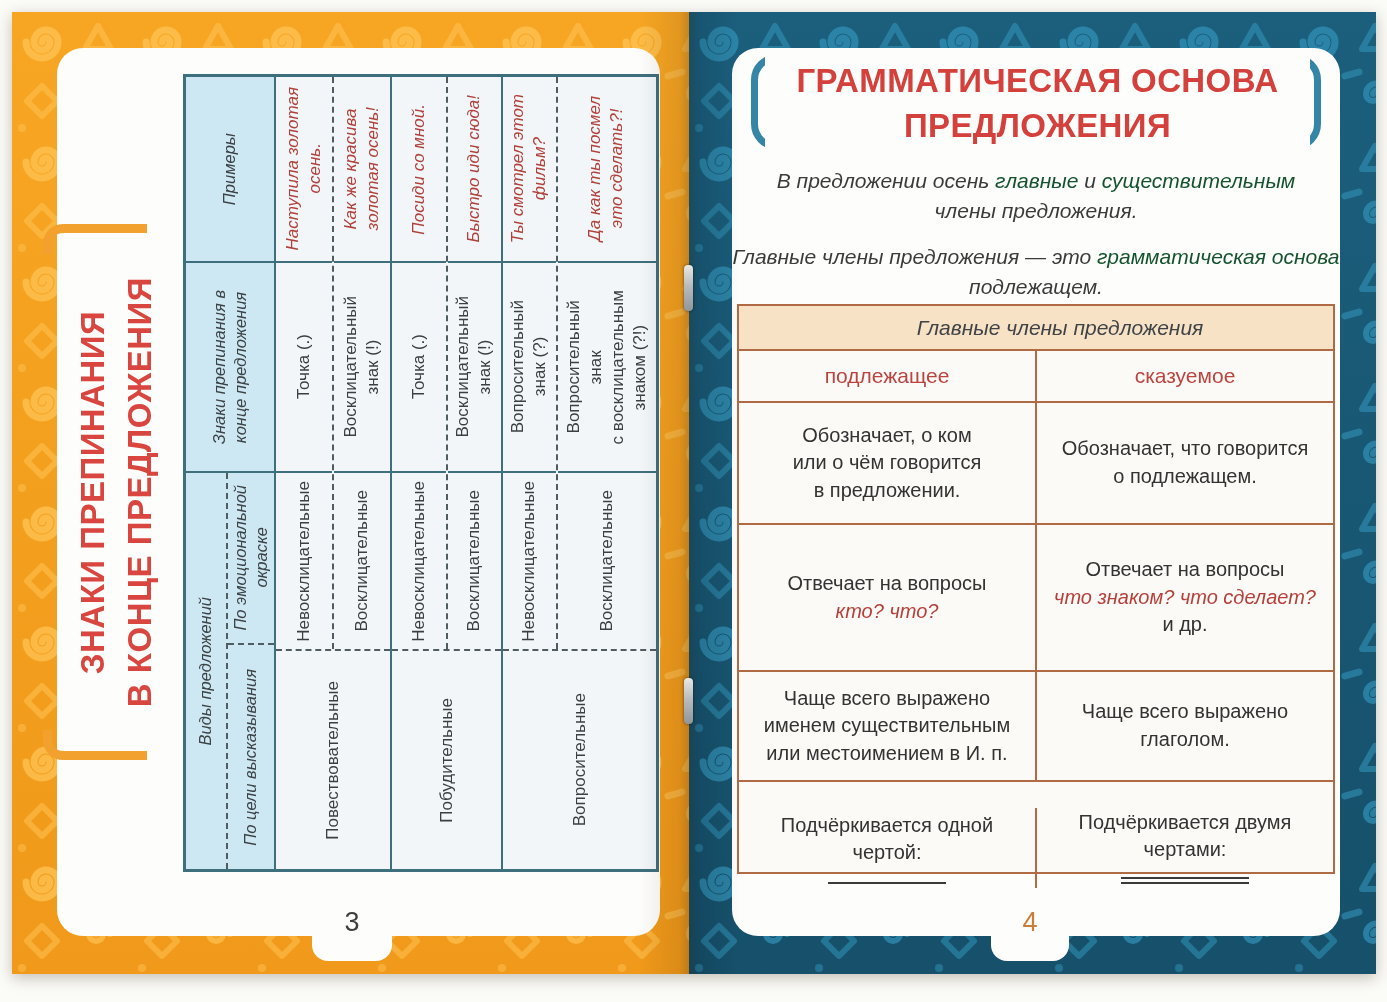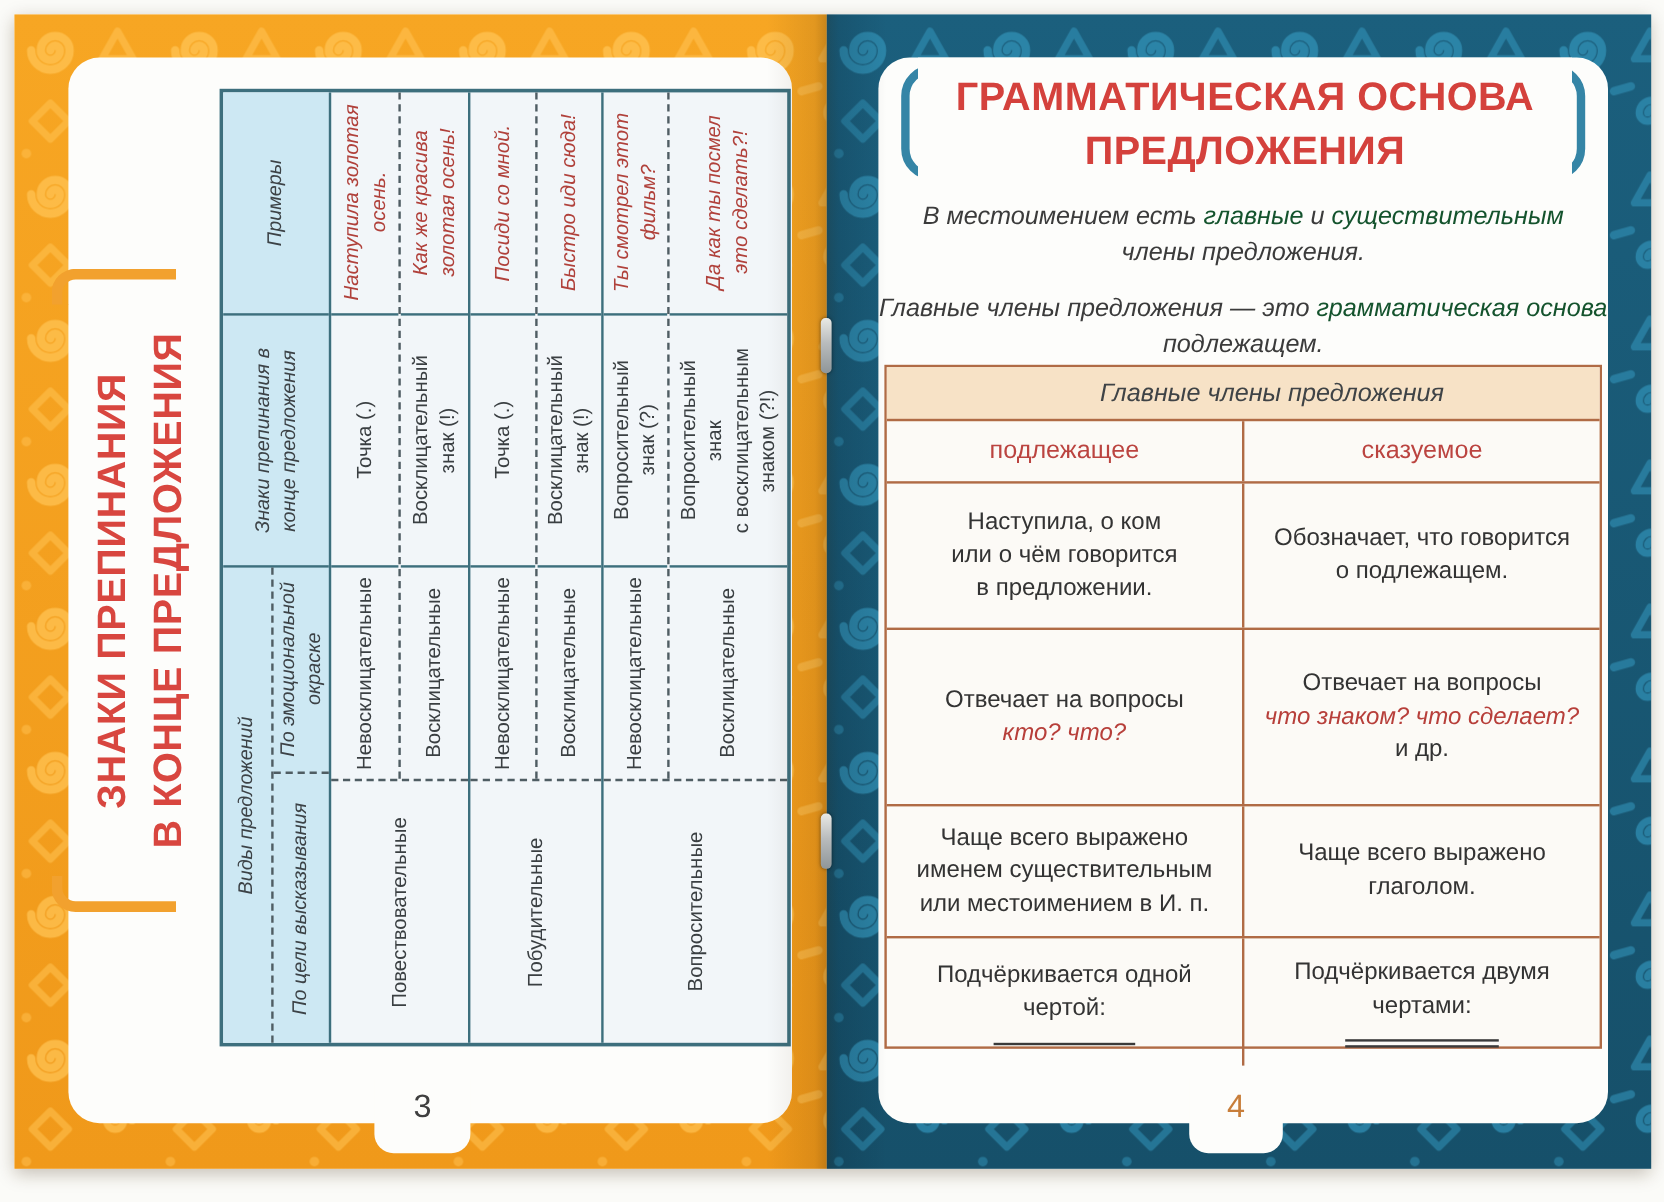--- a/index.html
+++ b/index.html
@@ -83,21 +83,21 @@
             border:2.5px solid #b06b45; background:#fcfaf6; }
   .rt-header { height:45px; background:#f7e2c6; border-bottom:2.5px solid #b06b45;
                display:flex; align-items:center; justify-content:center;
                font-style:italic; font-size:21px; color:#3f4346;padding-left:48px; }
   .rt-colrow { display:flex; height:52px; border-bottom:2.5px solid #b06b45; }
   .rt-colrow > div { flex:1 1 0; display:flex; align-items:center; justify-content:center;
                      color:#bb4440; font-size:21px; }
   .rt-colrow > div:first-child { border-right:2.5px solid #b06b45; }
   .rt-row { display:flex; border-bottom:2.5px solid #b06b45; }
   .rt-row:last-child { border-bottom:none; }
-  .rt-row.h1 { height:122px; } .rt-row.h2 { height:147px; } .rt-row.h3 { height:110px; } .rt-row.h4 { height:106px; }
+  .rt-row.h1 { height:122px; } .rt-row.h2 { height:147px; } .rt-row.h3 { height:110px; } .rt-row.h4 { height:106px;align-items:flex-end; }
   .rcell { flex:1 1 0; display:flex; flex-direction:column; align-items:center; justify-content:center;
            text-align:center; font-size:20px; line-height:1.38; color:#333; white-space:pre-line; padding:4px 10px; }
   .rt-row .rcell:first-child { border-right:2.5px solid #b06b45; }
   .rcell .line { display:block; }
   .red-it { color:#b73f3a; font-style:italic; }
   .uline-one { width:118px; height:0; border-top:2.5px solid #3a3a3a; margin-top:15px; }
   .uline-two { width:128px; height:7px; border-top:2.5px solid #3a3a3a; border-bottom:2.5px solid #3a3a3a; margin-top:13px; }
 
   
   .bind-shadow { position:absolute; left:627px; top:0; width:100px; height:962px; pointer-events:none;
@@ -287,32 +287,32 @@
         <rect width="100%" height="100%" fill="url(#pat-teal)"></rect>
       </svg>
 
       <div class="panel pr">
         <div class="r-underlay"></div>
         <div class="r-cover"></div>
         <div class="rtitle">ГРАММАТИЧЕСКАЯ ОСНОВА
 ПРЕДЛОЖЕНИЯ</div>
 
         <div class="intro">
-          <p><span>В местоимением есть </span><span class="red">главные</span><span> и </span><span class="red">существительным</span><br><span>члены предложения.</span></p>
+          <p><span>В предложении осень </span><span class="red">главные</span><span> и </span><span class="red">существительным</span><br><span>члены предложения.</span></p>
           <p><span>Главные члены предложения — это </span><span class="red">грамматическая основа</span><br><span>подлежащем.</span></p>
         </div>
 
         <div class="rtable">
           <div class="rt-header">Главные члены предложения</div>
           <div class="rt-colrow">
             <div>подлежащее</div>
             <div>сказуемое</div>
           </div>
           <div class="rt-row h1">
-            <div class="rcell">Наступила, о ком
+            <div class="rcell">Обозначает, о ком
 или о чём говорится
 в предложении.</div>
             <div class="rcell">Обозначает, что говорится
 о подлежащем.</div>
           </div>
           <div class="rt-row h2">
             <div class="rcell">
               <span class="line">Отвечает на вопросы</span>
               <span class="line red-it">кто? что?</span>
             </div>

